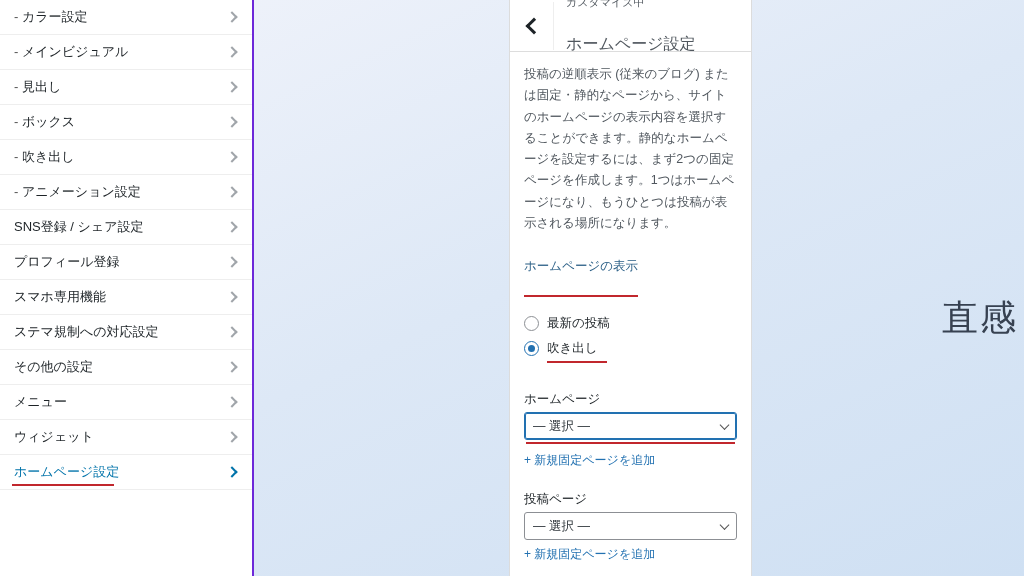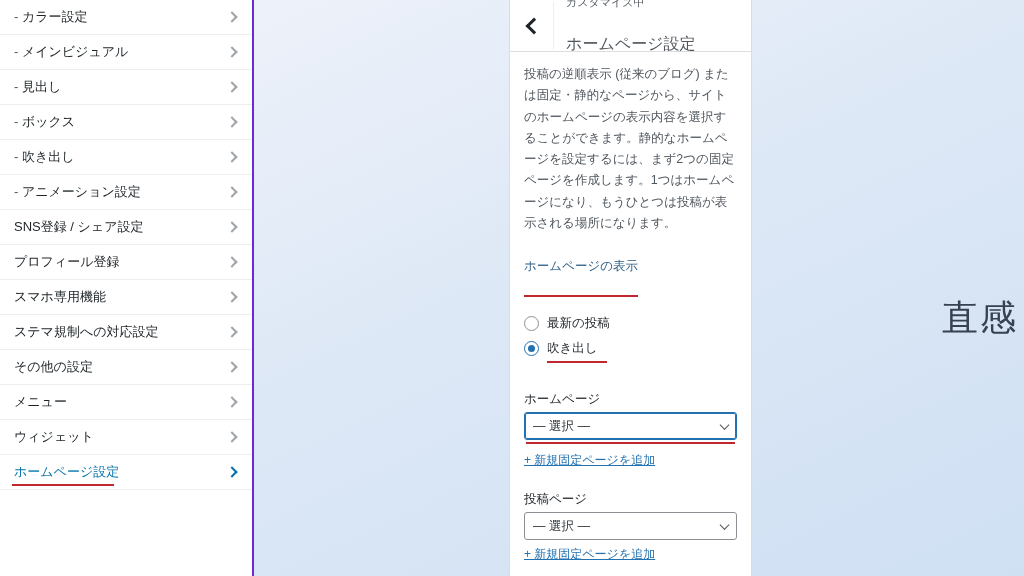--- a/index.html
+++ b/index.html
@@ -65,21 +65,21 @@
   .select-box {
     position:relative; width:100%; height:28px; border:1px solid #8c8f94; border-radius:3px;
     background:#fff; font-size:12.5px; color:#2c3338; display:flex; align-items:center; padding:8px 8px; cursor:pointer;
   }
   .select-box.highlight { border:1px solid #2271b1; box-shadow:0 0 0 1px #2271b1 inset; }
   .select-caret {
     position:absolute; right:8px; top:50%; width:7px; height:7px;
     border-right:1.5px solid #555; border-bottom:1.5px solid #555; transform:translateY(-65%) rotate(45deg);
   }
   .select-underline { height:2px; background:#c1272d; margin:2px 2px 6px; }
-  .add-link { color:#2271b1; font-size:12px; text-decoration:underline; cursor:pointer; display:inline-block; margin-top:2px; }
+  .add-link { color:#2271b1; font-size:12px; cursor:pointer; display:inline-block; margin-top:2px; }
 
   .right-preview { position:absolute; left:752px; top:0; width:272px; height:576px; pointer-events:none; }
 </style>
 </head>
 <body>
 
 <div class="left-panel">
   <div class="nav-item sub">
     <span class="label">カラー設定</span>
     <span class="chevron"></span>

